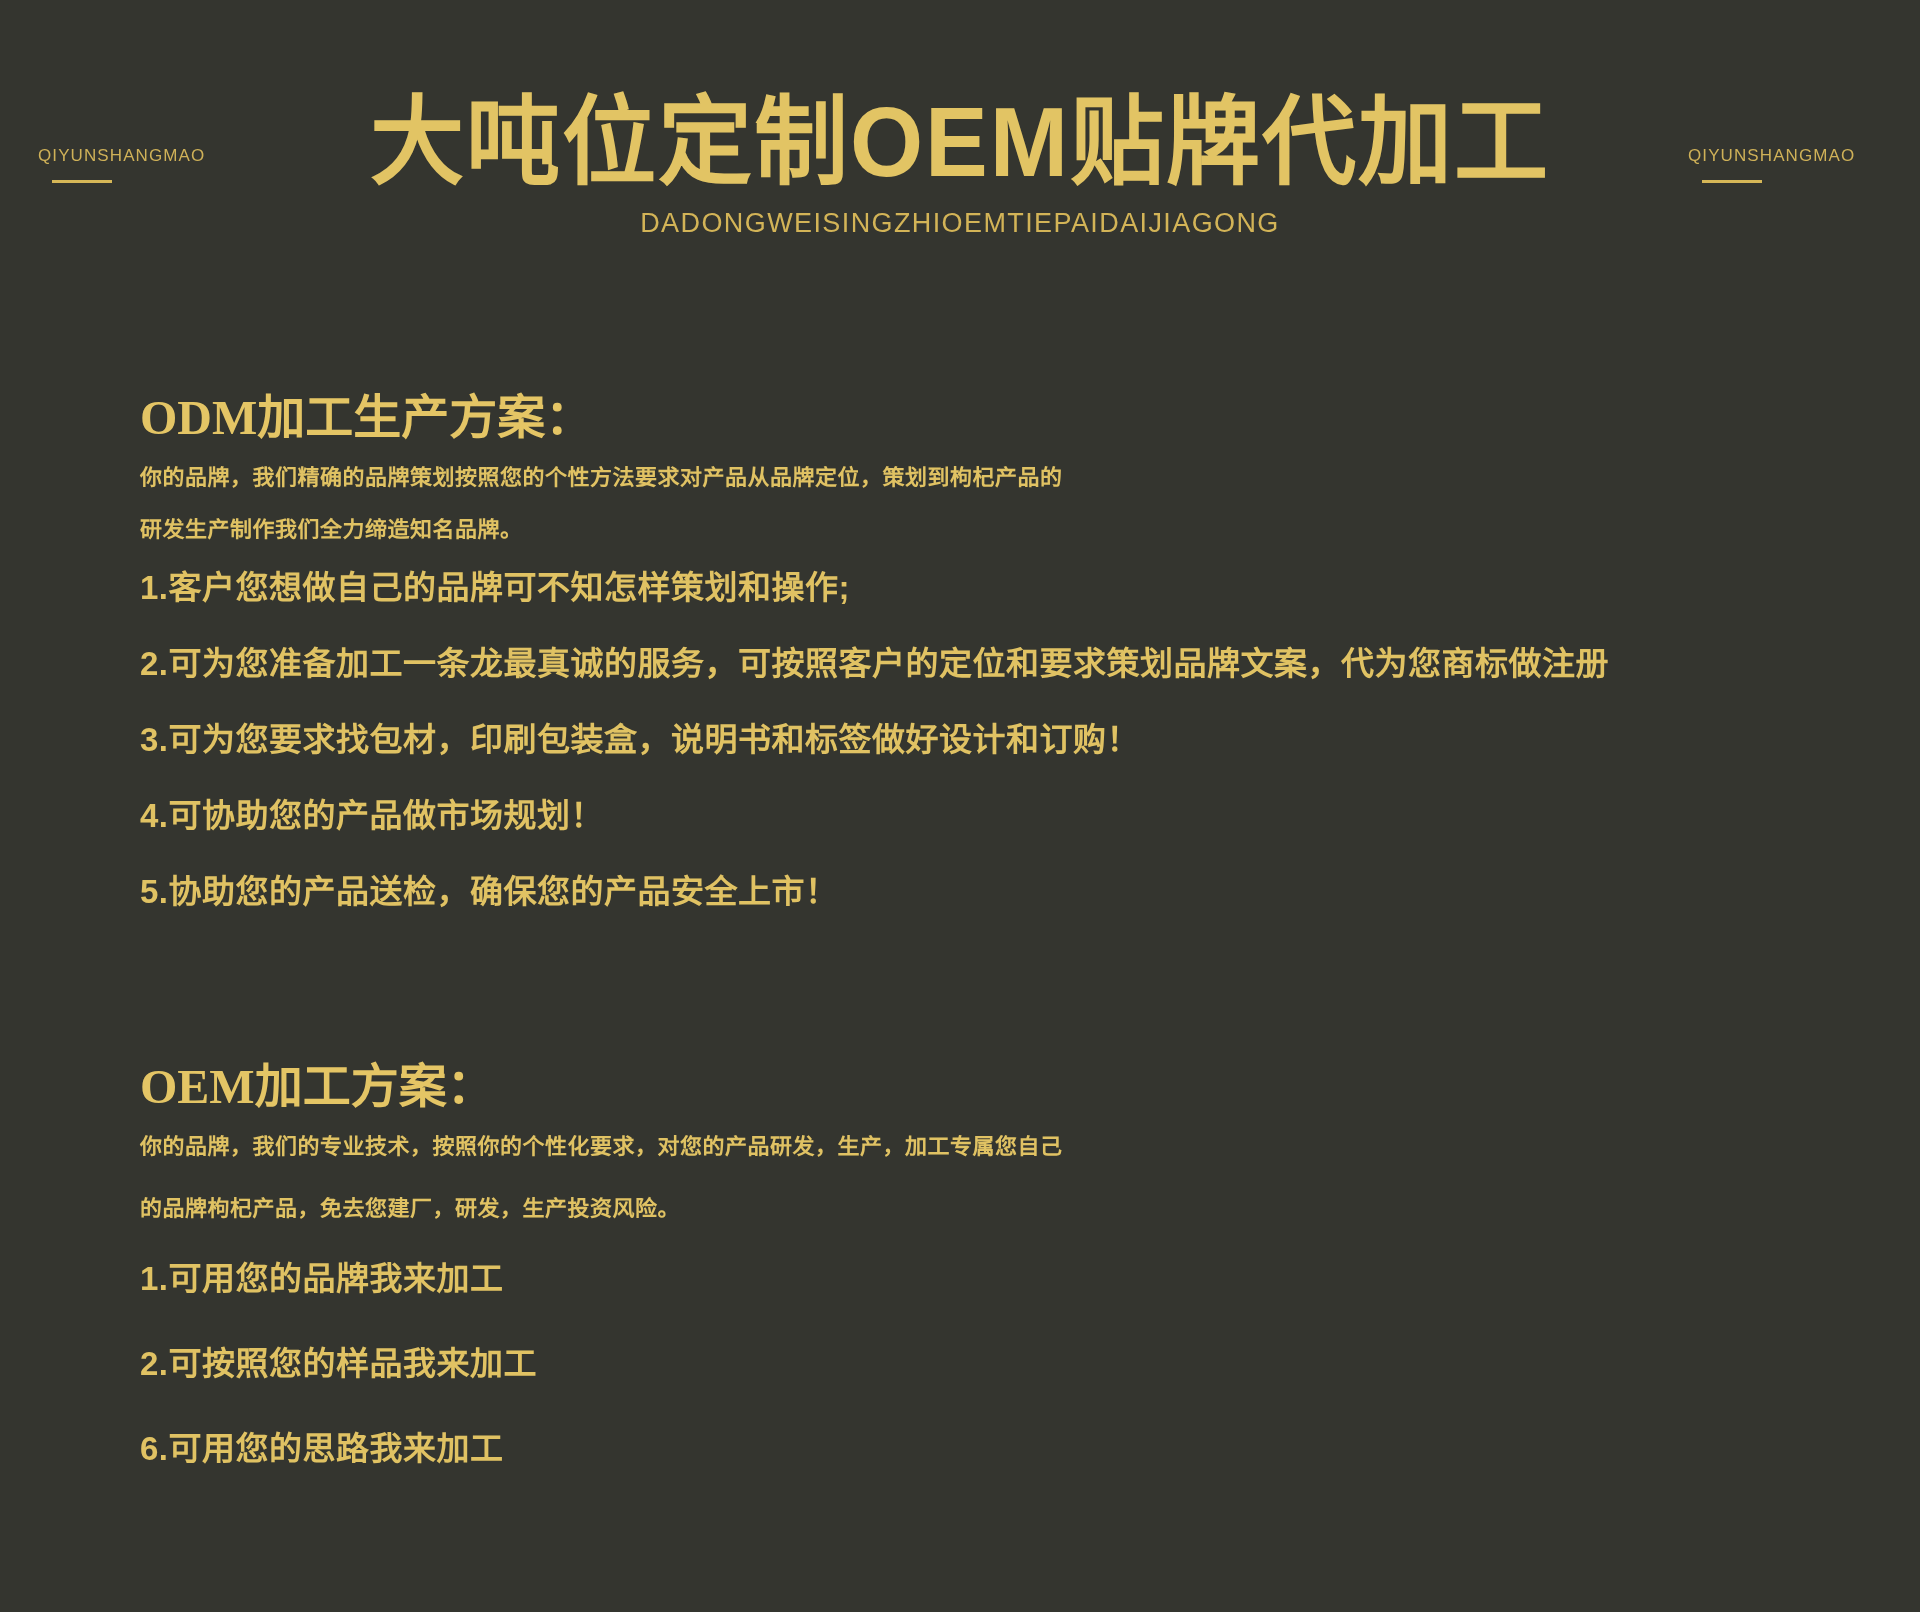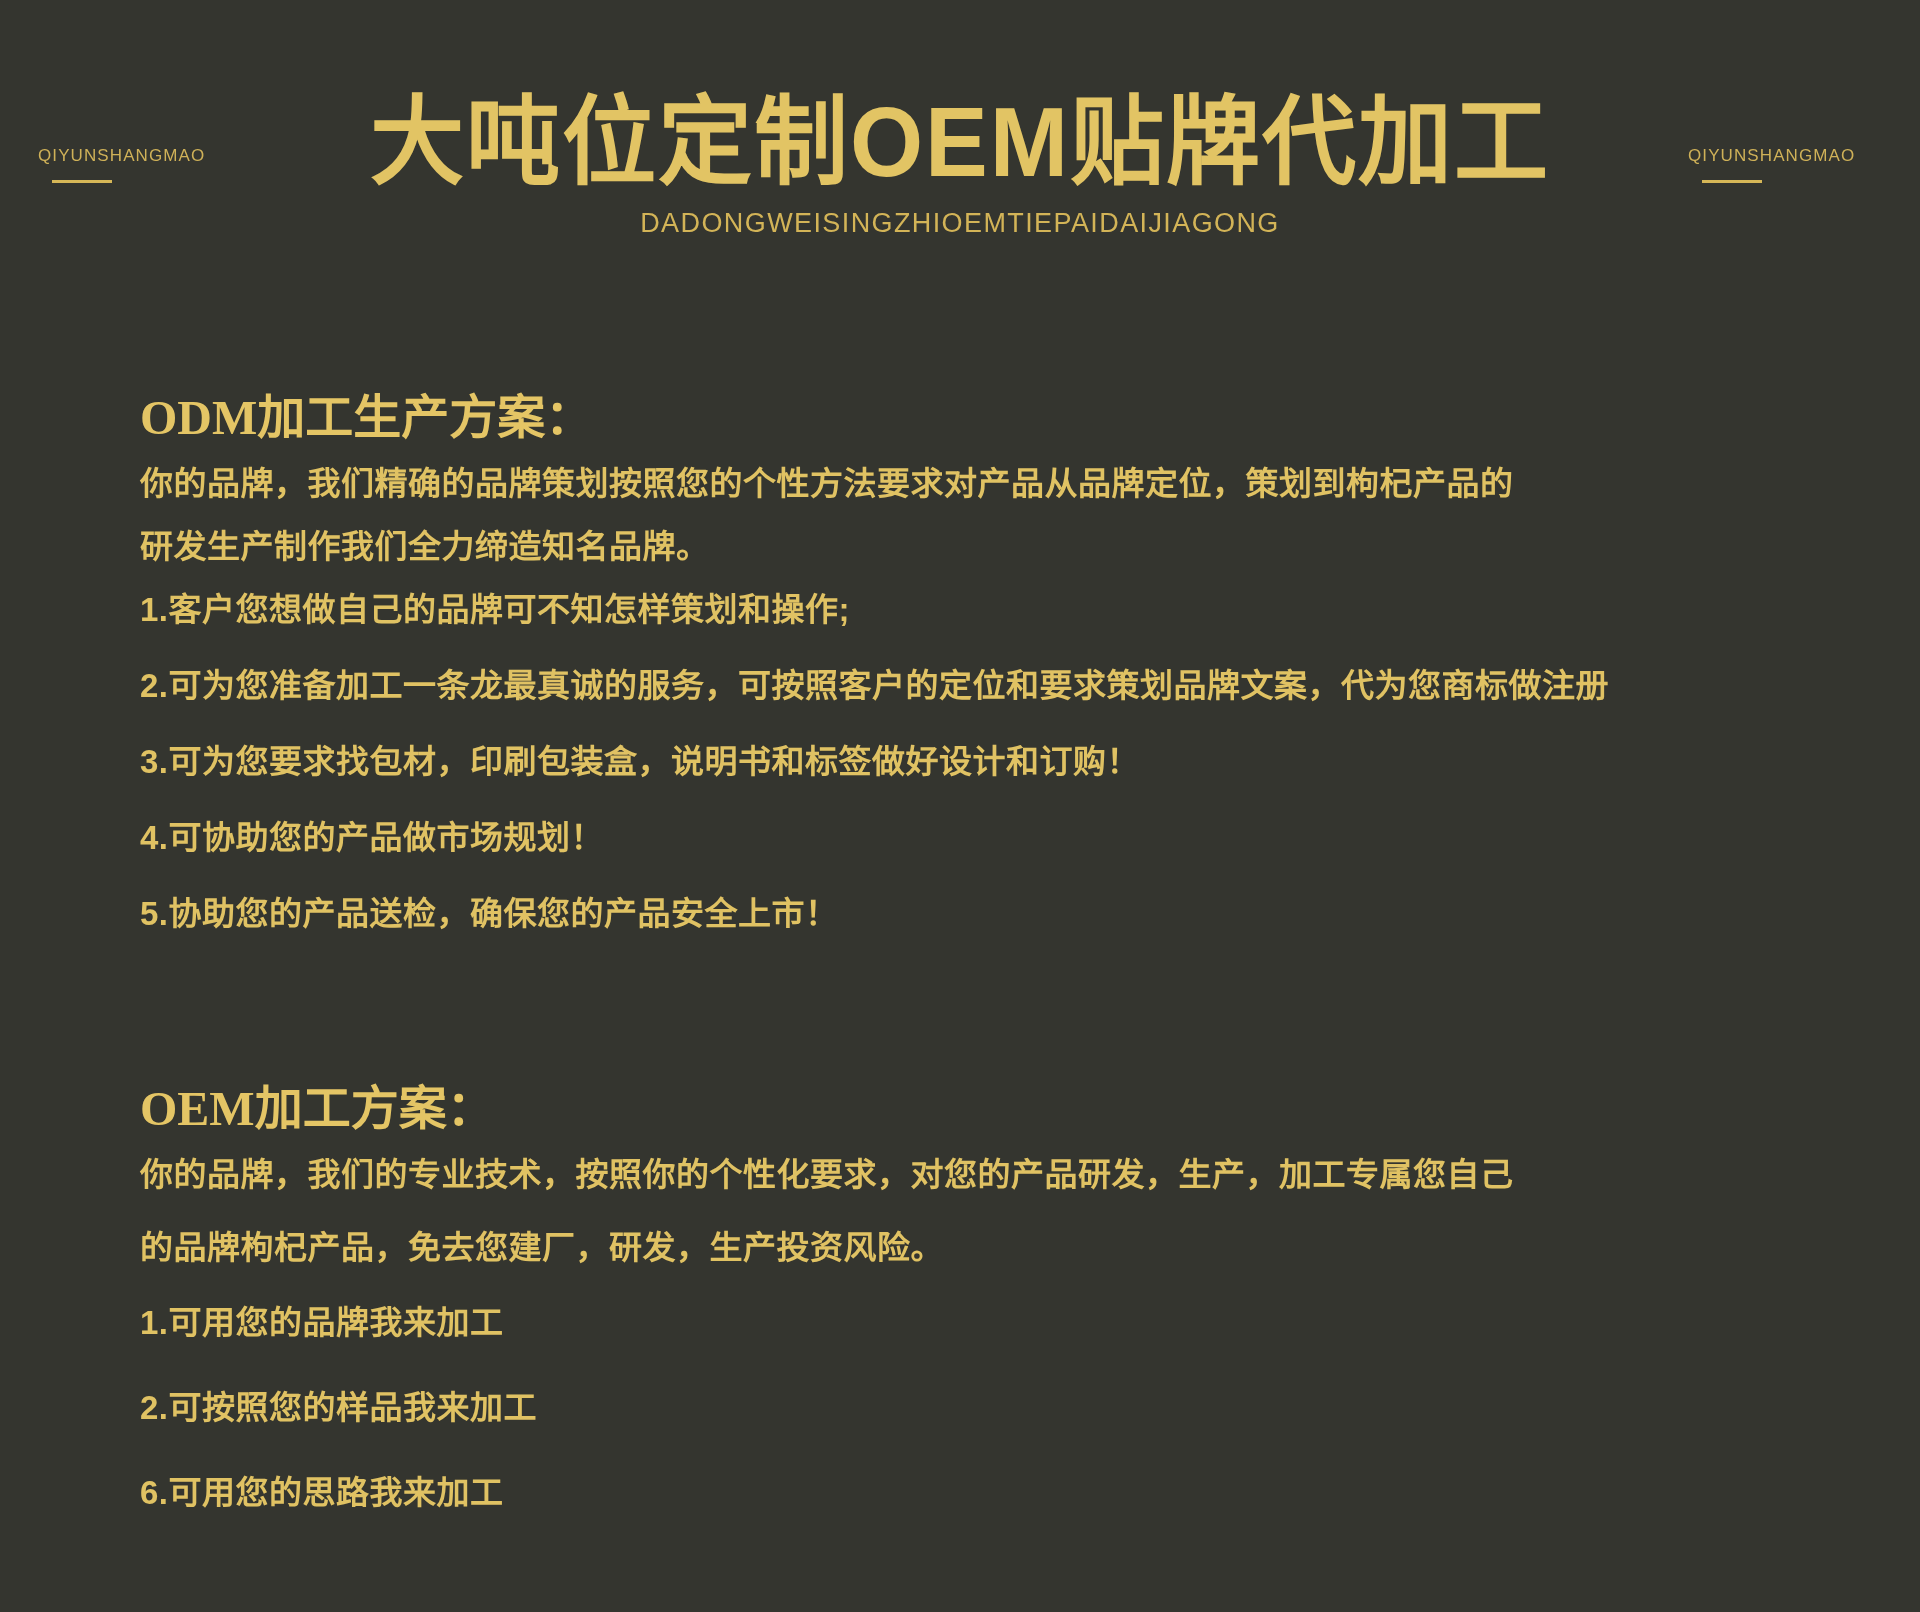--- a/index.html
+++ b/index.html
@@ -97,21 +97,21 @@
     font-weight: 800;
     color: #e4c565;
     letter-spacing: 0px;
     margin: 0 0 22px 0;
     line-height: 1.1;
     white-space: nowrap;
     font-family: Liberation Serif, serif;
   }
 
   .para {
-    font-size: 33px;
+    font-size: 22px;
     font-weight: 700;
     color: #e0c263;
     line-height: 1.0;
     margin: 0 0 30px 0;
     letter-spacing: 0.5px;
     white-space: nowrap;
   }
 
   .list { list-style: none; margin: 0; padding: 0; }
   .list li {

